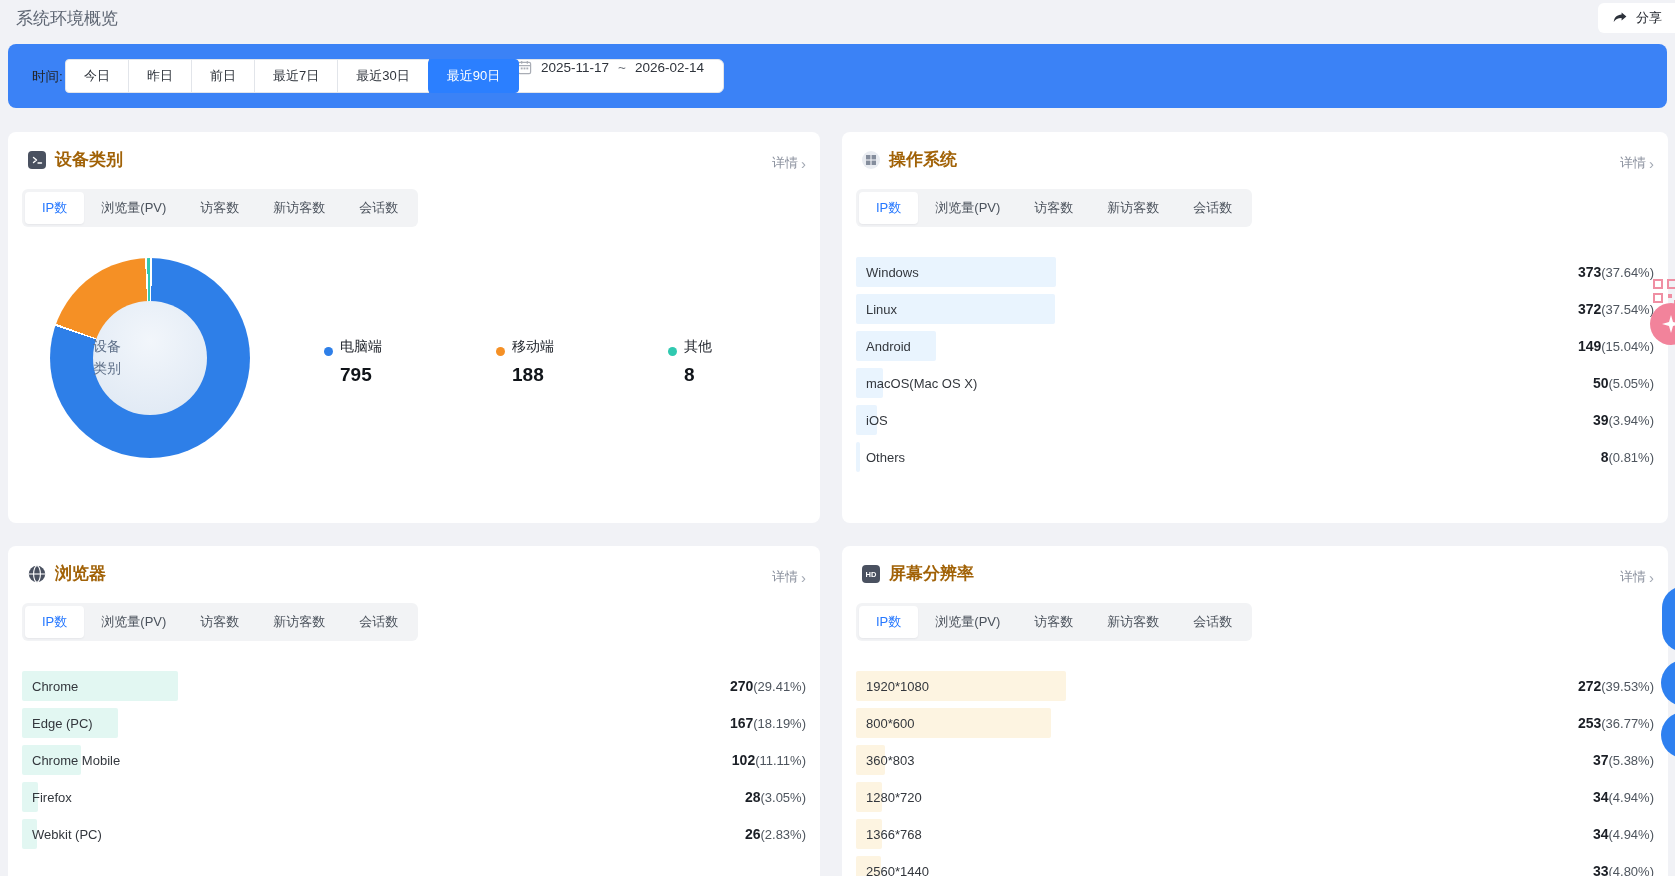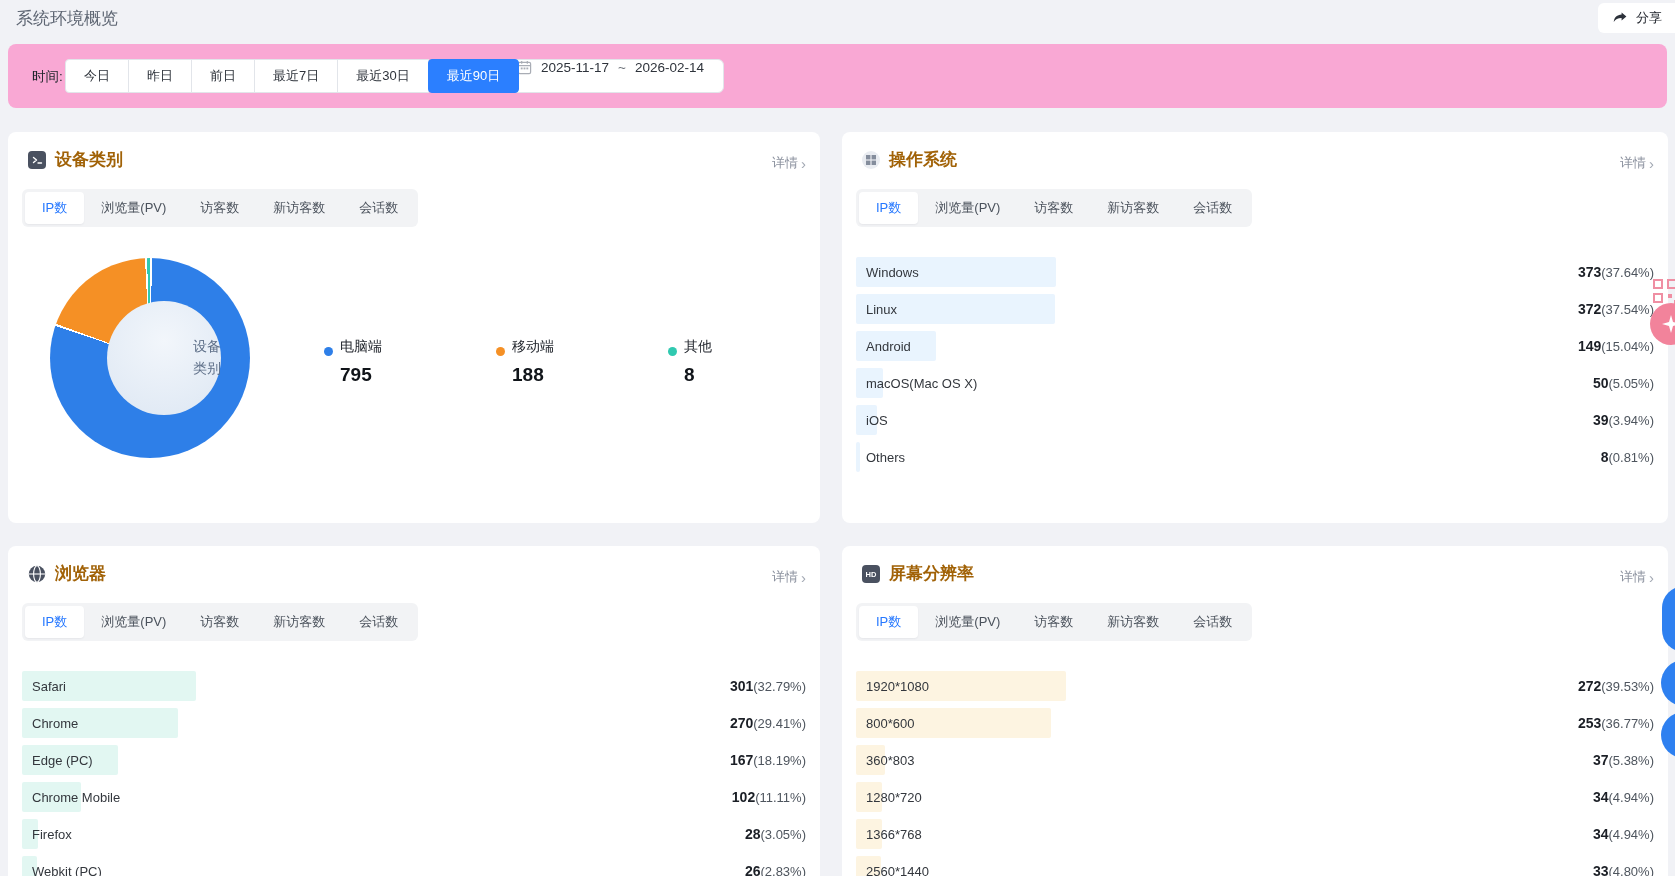--- a/index.html
+++ b/index.html
@@ -4,21 +4,21 @@
 <style>
   html,body{margin:0;padding:0}
   .page{position:relative;width:1675px;height:876px;overflow:hidden;background:#f1f2f6;
         font-family:"Liberation Sans","DejaVu Sans",sans-serif;-webkit-font-smoothing:antialiased}
   
   .page-title{position:absolute;left:16px;top:7px;font-size:17px;color:#5d6572;font-weight:500}
   .share-btn{position:absolute;left:1598px;top:3px;height:30px;width:130px;background:#fff;border:none;
              border-radius:6px;display:flex;align-items:center;gap:6px;padding:0 14px;font-size:13px;
              color:#22262e;cursor:pointer;font-family:inherit}
   
-  .filter-card{position:absolute;left:8px;top:44px;width:1659px;height:64px;background:#f9a8d4;border-radius:8px}
+  .filter-card{position:absolute;left:8px;top:44px;width:1659px;height:64px;background:#3b82f6;border-radius:8px}
   .time-label{position:absolute;left:24px;top:24px;font-size:13.5px;color:#23272e}
   .btn-group{position:absolute;left:57px;top:15px;display:flex}
   .range-btn{height:34px;padding:0 18px;background:#fff;border:1px solid #e2e5ea;font-size:13px;color:#2e333b;
              margin-left:-1px;cursor:pointer;font-family:inherit;position:relative}
   .range-btn:first-child{border-radius:4px 0 0 4px;margin-left:0}
   .range-btn:last-child{border-radius:0 4px 4px 0}
   .range-btn.active{background:#2b7fff;color:#fff;border-color:#2b7fff;border-radius:4px;z-index:1}
   .date-range{position:absolute;left:496px;top:15px;width:194px;height:32px;border:1px solid #e2e5ea;border-radius:6px;
               background:#fff;display:flex;align-items:flex-start;gap:9px;padding:0 12px;font-size:13.5px;color:#2e333b;cursor:pointer}
   .date-range .sep{color:#6b7078}
@@ -39,23 +39,23 @@
   
   .rows{margin:30px 14px 0 14px}
   .row{position:relative;height:30px;margin-bottom:7px}
   .row-bar{position:absolute;left:0;top:0;height:30px;border-radius:2px}
   .row-label{position:absolute;left:10px;top:50%;transform:translateY(-50%);font-size:13px;color:#33373d}
   .row-value{position:absolute;right:0;top:50%;transform:translateY(-50%);font-size:13px;color:#4e555e;white-space:nowrap}
   .row-value .num{font-weight:700;color:#1b1f26;font-size:14px;margin-right:0}
   
   .donut-wrap{position:absolute;left:42px;top:126px;width:200px;height:200px}
   .donut{width:200px;height:200px;border-radius:50%}
-  .donut-hole{position:absolute;left:57px;top:43px;width:114px;height:114px;border-radius:50%;
+  .donut-hole{position:absolute;left:43px;top:43px;width:114px;height:114px;border-radius:50%;
               background:radial-gradient(circle at 50% 35%,#f2f6fb,#dde7f3);
-              display:flex;flex-direction:column;align-items:flex-end;justify-content:center;
+              display:flex;flex-direction:column;align-items:flex-start;justify-content:center;
               color:#5f7089;font-size:14px;line-height:1.55}
   .legend{position:absolute;left:316px;top:206px;display:flex}
   .leg{width:172px}
   .leg:last-child{width:auto}
   .leg-top{display:flex;align-items:flex-end;gap:7px;font-size:14px;color:#23272e}
   .dot{width:9px;height:9px;border-radius:50%;flex:none}
   .leg-val{margin:8px 0 0 16px;font-size:19px;font-weight:700;color:#101419}
   
   .float-qr{position:absolute;left:1653px;top:279px;width:26px;height:26px}
   .float-badge{position:absolute;left:1650px;top:303px;width:42px;height:42px;border-radius:50%;
@@ -236,25 +236,20 @@
         </a>
     </div>
     <div class="tabs">
         <span class="tab active">IP数</span>
         <span class="tab">浏览量(PV)</span>
         <span class="tab">访客数</span>
         <span class="tab">新访客数</span>
         <span class="tab">会话数</span>
       </div>
     <div class="rows">
-        <div class="row">
-          <div class="row-bar" style="width: 173.8px; background: rgb(226, 247, 242);"></div>
-          <span class="row-label">Safari</span>
-          <span class="row-value"><span class="num">301</span><span class="pct">(32.79%)</span></span>
-        </div>
         <div class="row">
           <div class="row-bar" style="width: 155.9px; background: rgb(226, 247, 242);"></div>
           <span class="row-label">Chrome</span>
           <span class="row-value"><span class="num">270</span><span class="pct">(29.41%)</span></span>
         </div>
         <div class="row">
           <div class="row-bar" style="width: 96.4px; background: rgb(226, 247, 242);"></div>
           <span class="row-label">Edge (PC)</span>
           <span class="row-value"><span class="num">167</span><span class="pct">(18.19%)</span></span>
         </div>

